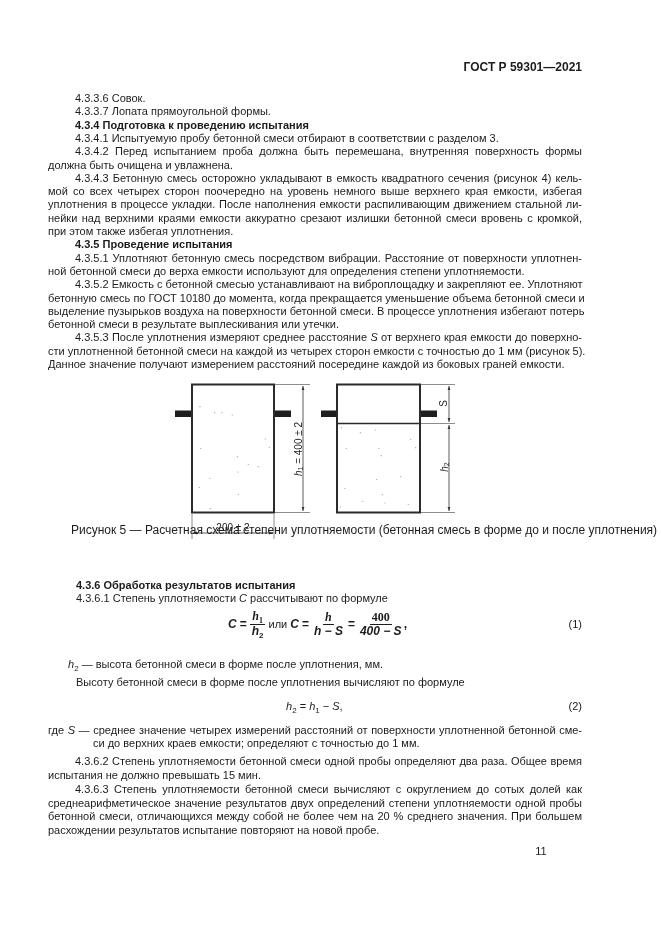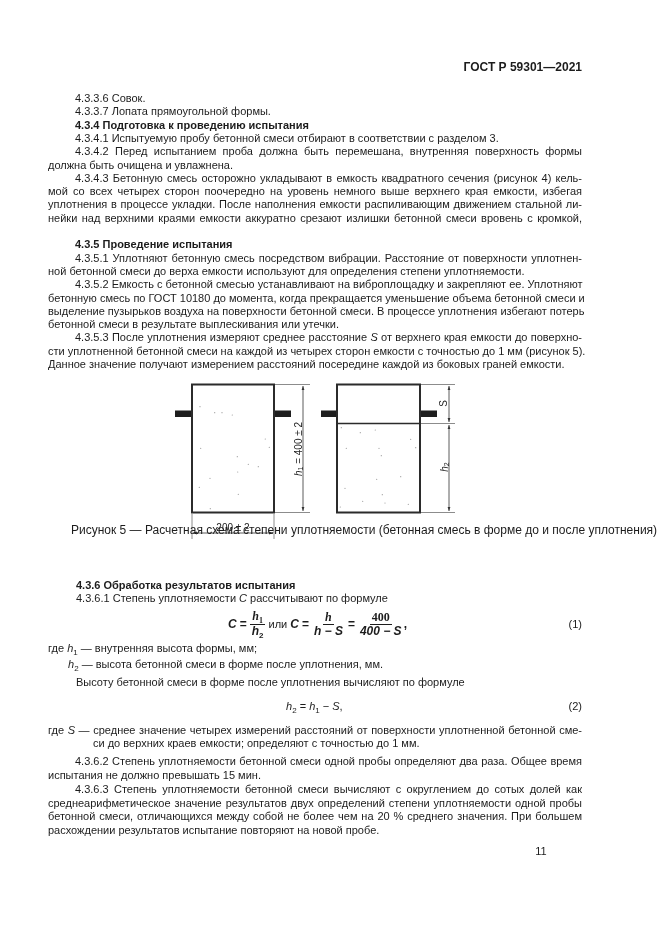--- a/index.html
+++ b/index.html
@@ -38,20 +38,21 @@
   <div class="ln ind" style="top:104.3px">4.3.3.7 Лопата прямоугольной формы.</div>
 
   <div class="ln ind b" style="top:117.6px">4.3.4 Подготовка к проведению испытания</div>
   <div class="ln ind" style="top:130.9px">4.3.4.1 Испытуемую пробу бетонной смеси отбирают в соответствии с разделом 3.</div>
   <div class="ln ind just" style="top:144.2px">4.3.4.2 Перед испытанием проба должна быть перемешана, внутренняя поверхность формы</div>
   <div class="ln full" style="top:157.5px">должна быть очищена и увлажнена.</div>
   <div class="ln ind just" style="top:170.8px">4.3.4.3 Бетонную смесь осторожно укладывают в емкость квадратного сечения (рисунок 4) кель-</div>
   <div class="ln full just" style="top:184.1px">мой со всех четырех сторон поочередно на уровень немного выше верхнего края емкости, избегая</div>
   <div class="ln full just" style="top:197.4px">уплотнения в процессе укладки. После наполнения емкости распиливающим движением стальной ли-</div>
   <div class="ln full just" style="top:210.7px">нейки над верхними краями емкости аккуратно срезают излишки бетонной смеси вровень с кромкой,</div>
+  <div class="ln full" style="top:224px">при этом также избегая уплотнения.</div>
 
   <div class="ln ind b" style="top:237.3px">4.3.5 Проведение испытания</div>
   <div class="ln ind just" style="top:250.6px">4.3.5.1 Уплотняют бетонную смесь посредством вибрации. Расстояние от поверхности уплотнен-</div>
   <div class="ln full" style="top:263.9px">ной бетонной смеси до верха емкости используют для определения степени уплотняемости.</div>
   <div class="ln ind just" style="top:277.2px">4.3.5.2 Емкость с бетонной смесью устанавливают на виброплощадку и закрепляют ее. Уплотняют</div>
   <div class="ln full just" style="top:290.5px">бетонную смесь по ГОСТ 10180 до момента, когда прекращается уменьшение объема бетонной смеси и</div>
   <div class="ln full just" style="top:303.8px">выделение пузырьков воздуха на поверхности бетонной смеси. В процессе уплотнения избегают потерь</div>
   <div class="ln full" style="top:317.1px">бетонной смеси в результате выплескивания или утечки.</div>
   <div class="ln ind just" style="top:330.4px"><span>4.3.5.3 После уплотнения измеряют среднее расстояние </span><span class="i">S</span><span> от верхнего края емкости до поверхно-</span></div>
   <div class="ln full just" style="top:343.7px">сти уплотненной бетонной смеси на каждой из четырех сторон емкости с точностью до 1 мм (рисунок 5).</div>
@@ -149,21 +150,20 @@
     </span>
     <span class="op">=</span>
     <span class="frac">
       <span class="num">400</span>
       <span class="den i">400 − S</span>
     </span>
     <span>,</span>
   </div>
   <div class="eqnum" style="top:616.5px">(1)</div>
 
-  <div class="ln" style="top:641px;left:48px"><span>где </span><span class="i">h</span><span class="sub">1</span><span> — внутренняя высота формы, мм;</span></div>
   <div class="ln" style="top:656.5px;left:68px"><span class="i">h</span><span class="sub">2</span><span> — высота бетонной смеси в форме после уплотнения, мм.</span></div>
   <div class="ln" style="top:675px;left:76px">Высоту бетонной смеси в форме после уплотнения вычисляют по формуле</div>
 
   <div class="formula2"><span class="i">h</span><span class="sub">2</span><span> = </span><span class="i">h</span><span class="sub">1</span><span> − </span><span class="i">S</span><span>,</span></div>
   <div class="eqnum" style="top:698.5px">(2)</div>
 
   <div class="ln full just" style="top:722.5px"><span>где </span><span class="i">S</span><span> — среднее значение четырех измерений расстояний от поверхности уплотненной бетонной сме-</span></div>
   <div class="ln" style="top:736px;left:93px">си до верхних краев емкости; определяют с точностью до 1 мм.</div>
 
   <div class="ln ind just" style="top:754px">4.3.6.2 Степень уплотняемости бетонной смеси одной пробы определяют два раза. Общее время</div>

